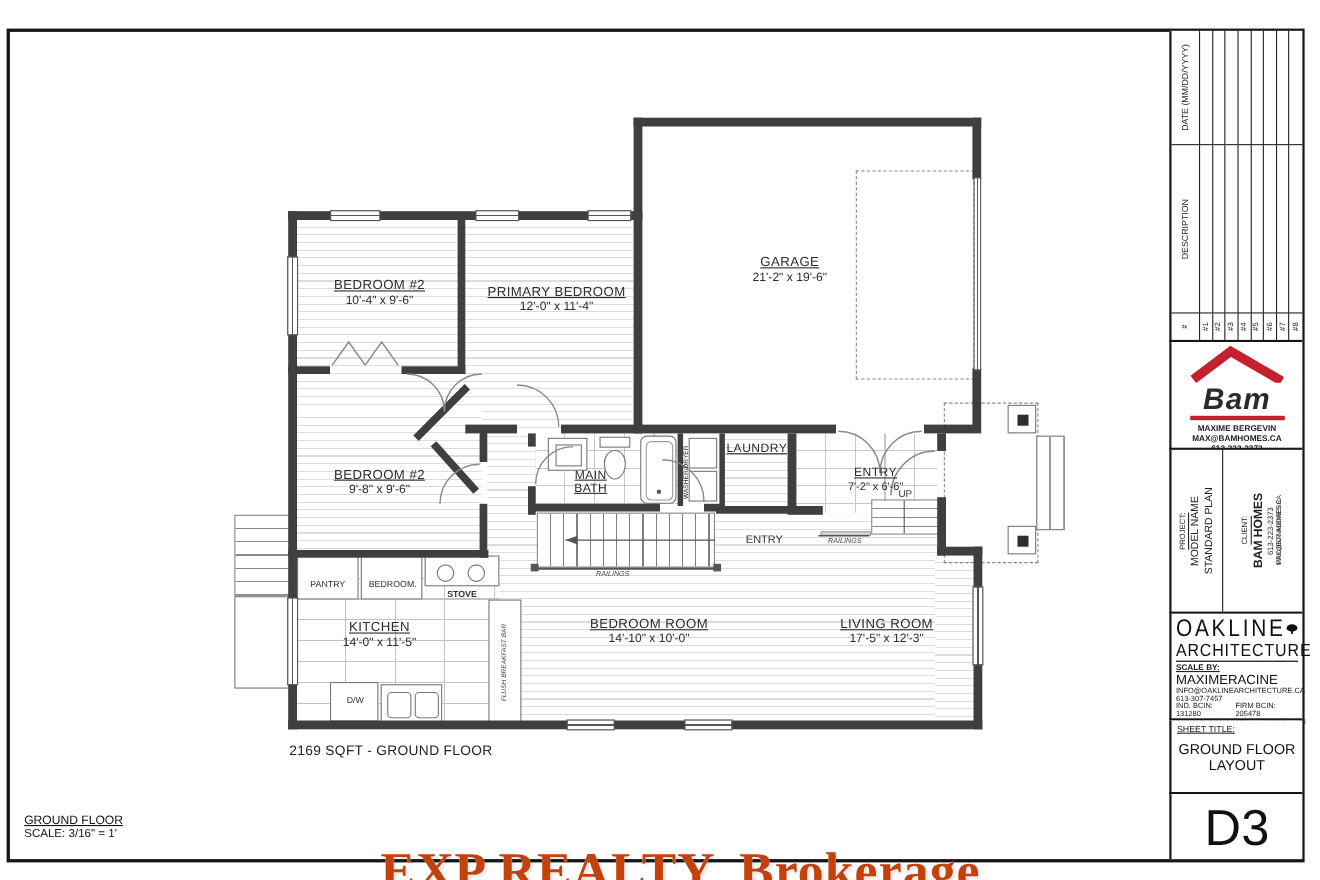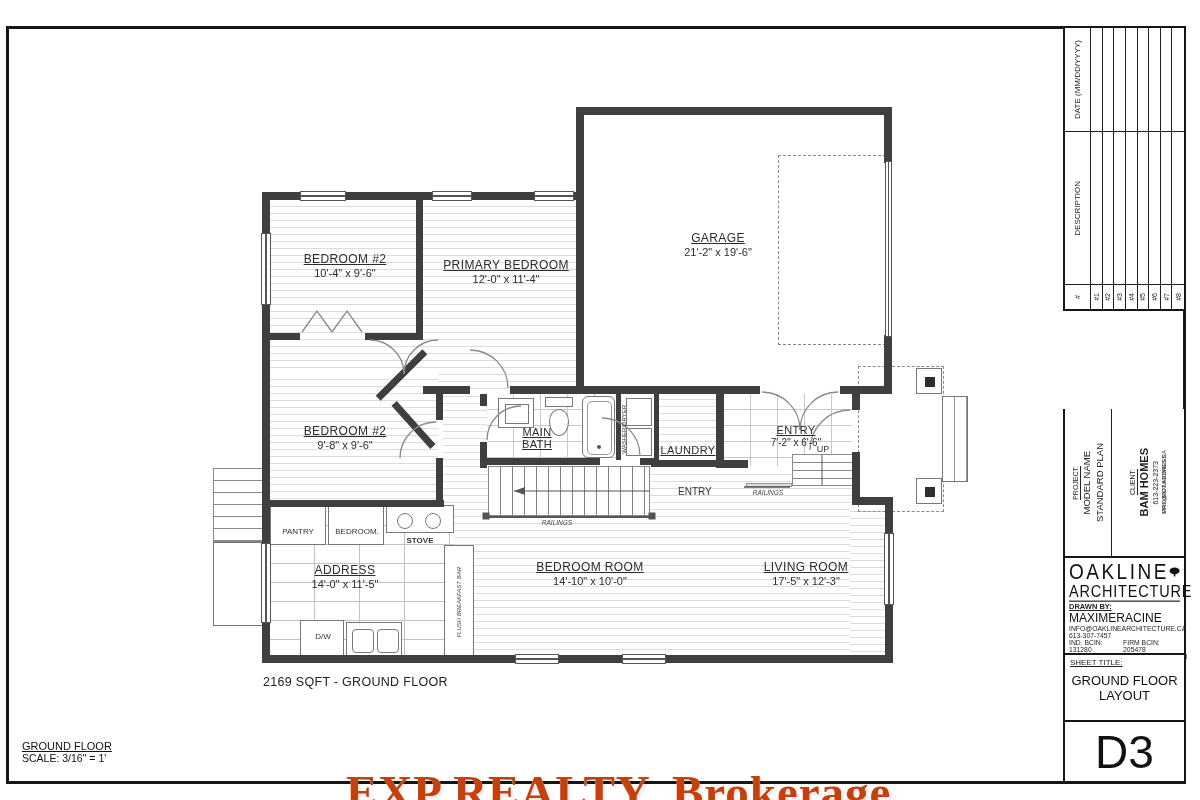--- a/index.html
+++ b/index.html
@@ -177,29 +177,29 @@
     <div class="room-name">GARAGE</div>
     <div class="room-dims">21'-2" x 19'-6"</div>
   </div>
   <div class="abs room-label" style="left:345px;top:424px;">
     <div class="room-name">BEDROOM #2</div>
     <div class="room-dims">9'-8" x 9'-6"</div>
   </div>
   <div class="abs room-label" style="left:537px;top:426px;white-space:normal;width:48px;margin-left:-24px;transform:none;">
     <div class="room-name" style="font-size:11px;">MAIN BATH</div>
   </div>
-  <div class="abs room-label" style="left:688px;top:444px;">
+  <div class="abs room-label" style="left:688px;top:402px;">
     <div class="room-name" style="font-size:11px;">LAUNDRY</div>
   </div>
   <div class="abs room-label" style="left:796px;top:424px;">
     <div class="room-name" style="font-size:11px;">ENTRY</div>
     <div class="room-dims" style="font-size:10px;">7'-2" x 6'-6"</div>
   </div>
   <div class="abs room-label" style="left:345px;top:563px;">
-    <div class="room-name">ADDRESS</div>
+    <div class="room-name">KITCHEN</div>
     <div class="room-dims">14'-0" x 11'-5"</div>
   </div>
   <div class="abs room-label" style="left:590px;top:560px;">
     <div class="room-name">BEDROOM ROOM</div>
     <div class="room-dims">14'-10" x 10'-0"</div>
   </div>
   <div class="abs room-label" style="left:806px;top:560px;">
     <div class="room-name">LIVING ROOM</div>
     <div class="room-dims">17'-5" x 12'-3"</div>
   </div>
@@ -266,20 +266,30 @@
         <span class="vtext" style="font-size:7px;">#6</span>
       </div>
     <div class="cell" style="border-bottom:none;">
         <span class="vtext" style="font-size:7px;">#7</span>
       </div>
     <div class="cell" style="border-bottom:none;border-right:none;">
         <span class="vtext" style="font-size:7px;">#8</span>
       </div>
   </div>
 
+  <div class="abs tb-sec" style="top:311px;height:98px;text-align:center;">
+    <svg width="96" height="34" viewBox="0 0 120 44" style="margin-top:3px;">
+      <polyline points="8,40 52,7 112,42" fill="none" stroke="#c4202e" stroke-width="11"></polyline>
+    </svg>
+    <div style="font-size:27px;font-weight:800;font-style:italic;color:#2b2b2b;line-height:.8;letter-spacing:1px;">Bam</div>
+    <div style="width:86px;height:4px;background:#c4202e;margin:3px auto 3px;"></div>
+    <div style="font-size:7.5px;font-weight:bold;color:#222;">MAXIME BERGEVIN</div>
+    <div style="font-size:7.5px;font-weight:bold;color:#222;">MAX@BAMHOMES.CA</div>
+    <div style="font-size:7.5px;font-weight:bold;color:#222;">613-223-2373</div>
+  </div>
 
   <div class="abs tb-sec" style="top:409px;height:149px;display:flex;">
     <div style="width:46px;border-right:1px solid #222;display:flex;align-items:center;justify-content:center;gap:2px;">
       <span class="vtext" style="font-size:7px;text-decoration:underline;">PROJECT:</span>
       <span class="vtext" style="font-size:9.5px;">MODEL NAME</span>
       <span class="vtext" style="font-size:9.5px;">STANDARD PLAN</span>
     </div>
     <div style="flex:1;display:flex;align-items:center;justify-content:center;gap:2px;">
       <span class="vtext" style="font-size:7px;text-decoration:underline;">CLIENT:</span>
       <span class="vtext" style="font-size:11px;font-weight:bold;">BAM HOMES</span>
@@ -291,21 +301,21 @@
 
   <div class="abs tb-sec" style="top:558px;height:97px;padding:3px 4px;">
     <div style="display:flex;align-items:center;justify-content:space-between;">
       <span style="font-size:19px;letter-spacing:2.5px;color:#111;transform:scaleY(1.15);display:inline-block;">OAKLINE</span>
       <svg width="20" height="18" viewBox="0 0 20 18">
         <ellipse cx="10" cy="7" rx="9" ry="6" fill="#111"></ellipse>
         <rect x="8.6" y="10" width="2.8" height="7" fill="#111"></rect>
       </svg>
     </div>
     <div style="font-size:14.5px;letter-spacing:.8px;color:#111;border-bottom:1.5px solid #111;transform:scaleY(1.1);transform-origin:top;">ARCHITECTURE</div>
-    <div style="font-size:7.5px;font-weight:bold;text-decoration:underline;margin-top:2px;">DRAWN BY:</div>
+    <div style="font-size:7.5px;font-weight:bold;text-decoration:underline;margin-top:2px;">SCALE BY:</div>
     <div style="font-size:12px;color:#111;">MAXIMERACINE</div>
     <div style="font-size:6.8px;white-space:nowrap;">INFO@OAKLINEARCHITECTURE.CA</div>
     <div style="font-size:6.8px;">613-307-7457</div>
     <div style="display:flex;justify-content:space-between;">
       <span style="font-size:6.8px;">IND. BCIN: 131280</span>
       <span style="font-size:6.8px;">FIRM BCIN: 205478</span>
     </div>
     <div style="font-size:6.4px;white-space:nowrap;">4725 STE-CATHERINE, ST-ISIDORE ON</div>
   </div>
 

